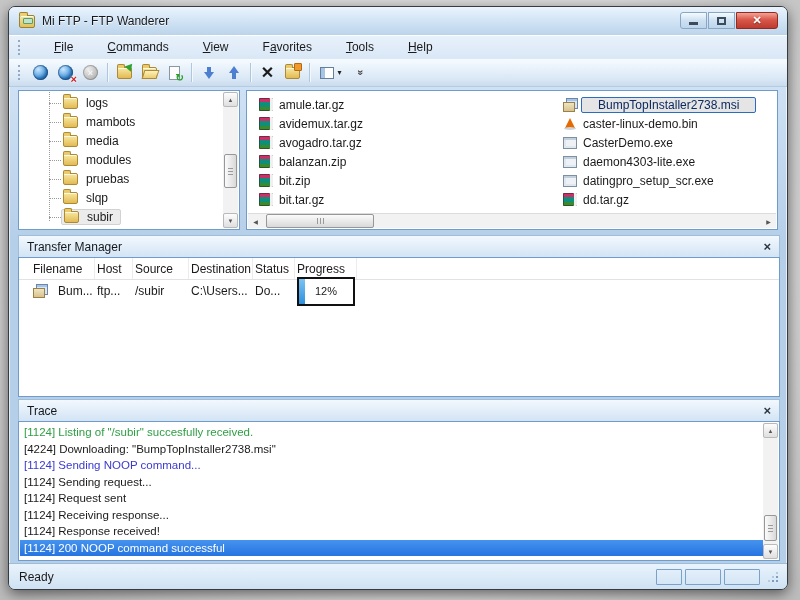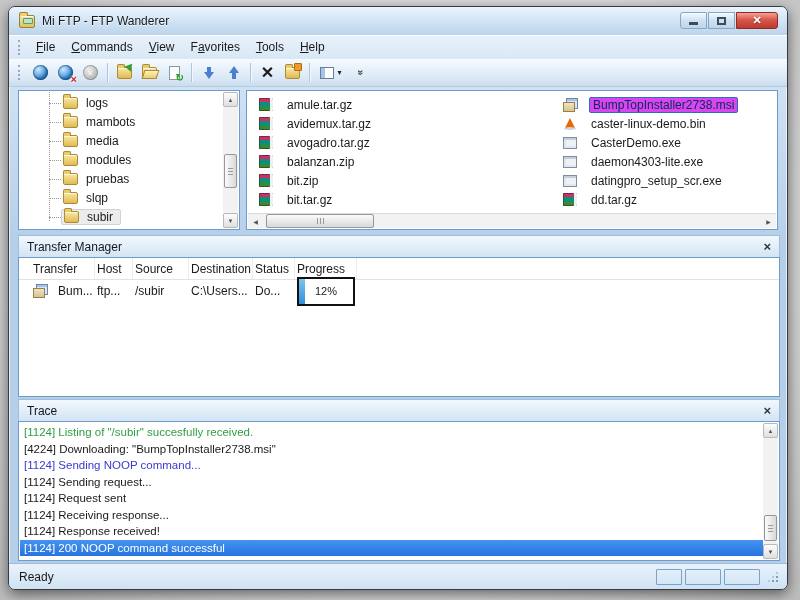--- a/index.html
+++ b/index.html
@@ -31,21 +31,21 @@
     background:linear-gradient(#f6fbff,#cde1f2 50%,#bed5ea);}
   .wc.min{width:27px;border-radius:3px 0 0 3px;}
   .wc.max{width:27px;}
   .wc.close{width:42px;border-radius:0 3px 3px 0;border-color:#8f2b21;color:#fff;
     font-weight:bold;font-size:11px;
     background:linear-gradient(#f2a397,#d9574a 45%,#bd3a2e);text-shadow:0 1px 1px rgba(0,0,0,.4);}
   .min-glyph{display:block;width:9px;height:3px;background:#3c4c5c;margin-top:6px;}
   .max-glyph{display:block;width:9px;height:8px;border:2px solid #3c4c5c;}
 
   
-  .menubar{height:24px;flex:none;display:flex;align-items:center;gap:0;
+  .menubar{height:24px;flex:none;display:flex;align-items:center;gap:18px;
     padding:0 6px 0 8px;background:linear-gradient(#e9f2fb,#d9e7f6);
     box-shadow:inset 0 1px 0 rgba(255,255,255,.8);}
   .grip-v{width:5px;height:15px;border-left:2px dotted #93aac2;margin:0 5px 0 1px;flex:none;}
   .menu-item{padding:3px 8px;border-radius:2px;}
   .menu-item .accel{text-decoration:underline;}
 
   
   .toolbar{height:28px;flex:none;display:flex;align-items:center;padding:0 6px 0 8px;
     background:linear-gradient(#f6fbff,#d9e7f5 75%,#cbdcee);
     border-bottom:1px solid #b4cbe2;}
@@ -115,24 +115,24 @@
     width:0;height:0;border-left:5px solid transparent;border-right:5px solid transparent;
     border-bottom:10px solid #e66a00;}
   .ico-vlc::after{content:"";position:absolute;left:1px;bottom:0;width:12px;height:3px;
     background:#cdd3d9;border-radius:50%;}
   .ico-app{width:14px;height:12px;flex:none;background:#eef2f6;border:1px solid #7d8fa3;
     box-shadow:inset 0 2px 0 #c2d0de, inset 2px -2px 0 #dfe7ef;}
 
   .file-col{position:absolute;top:4px;}
   .file-col.c1{left:12px;width:290px;}
   .file-col.c2{left:316px;width:210px;}
-  .file-row{height:19px;display:flex;align-items:center;gap:14px;}
+  .file-row{height:19px;display:flex;align-items:center;gap:6px;}
   .file-row .fname{white-space:nowrap;}
-  .file-row.selected .fname{background:#d946ef;border:1px solid #2b6cc0;border-radius:2px;
-    color:#0c2a60;padding:0 3px;margin-left:-3px;}
+  .file-row.selected .fname{background:#e5e5e5;border:1px solid #2b6cc0;border-radius:2px;
+    color:#0c2a60;padding:0 16px;margin-left:-3px;}
 
   
   .vscroll{position:absolute;top:1px;bottom:1px;right:1px;width:15px;background:#f2f2f2;}
   .sbtn{position:absolute;left:0;width:15px;height:15px;background:linear-gradient(#fdfdfd,#dfdfdf);
     border:1px solid #b9b9b9;border-radius:2px;display:flex;align-items:center;justify-content:center;
     font-size:6px;color:#555;}
   .sbtn.top{top:0;} .sbtn.bottom{bottom:0;}
   .vthumb{position:absolute;left:1px;width:13px;background:linear-gradient(90deg,#fbfbfb,#d9d9d9);
     border:1px solid #979797;border-radius:2px;}
   .vthumb::after{content:"";position:absolute;left:3px;right:3px;top:50%;height:1px;
@@ -369,21 +369,21 @@
       </div>
     </div>
   </div>
 
   <div class="panel-header">
     <span>Transfer Manager</span>
     <span class="ph-close">×</span>
   </div>
   <div class="panel-body tm-body">
     <div class="tm-header-row">
-      <span class="tm-col w-fn">Transfer</span>
+      <span class="tm-col w-fn">Filename</span>
       <span class="tm-col w-host">Host</span>
       <span class="tm-col w-src">Source</span>
       <span class="tm-col w-dst">Destination</span>
       <span class="tm-col w-st">Status</span>
       <span class="tm-col w-pr">Progress</span>
     </div>
     <div class="tm-row">
       <span class="tm-cell w-fn">
           <span class="ico-msi"></span>
           <span>Bum...</span>

